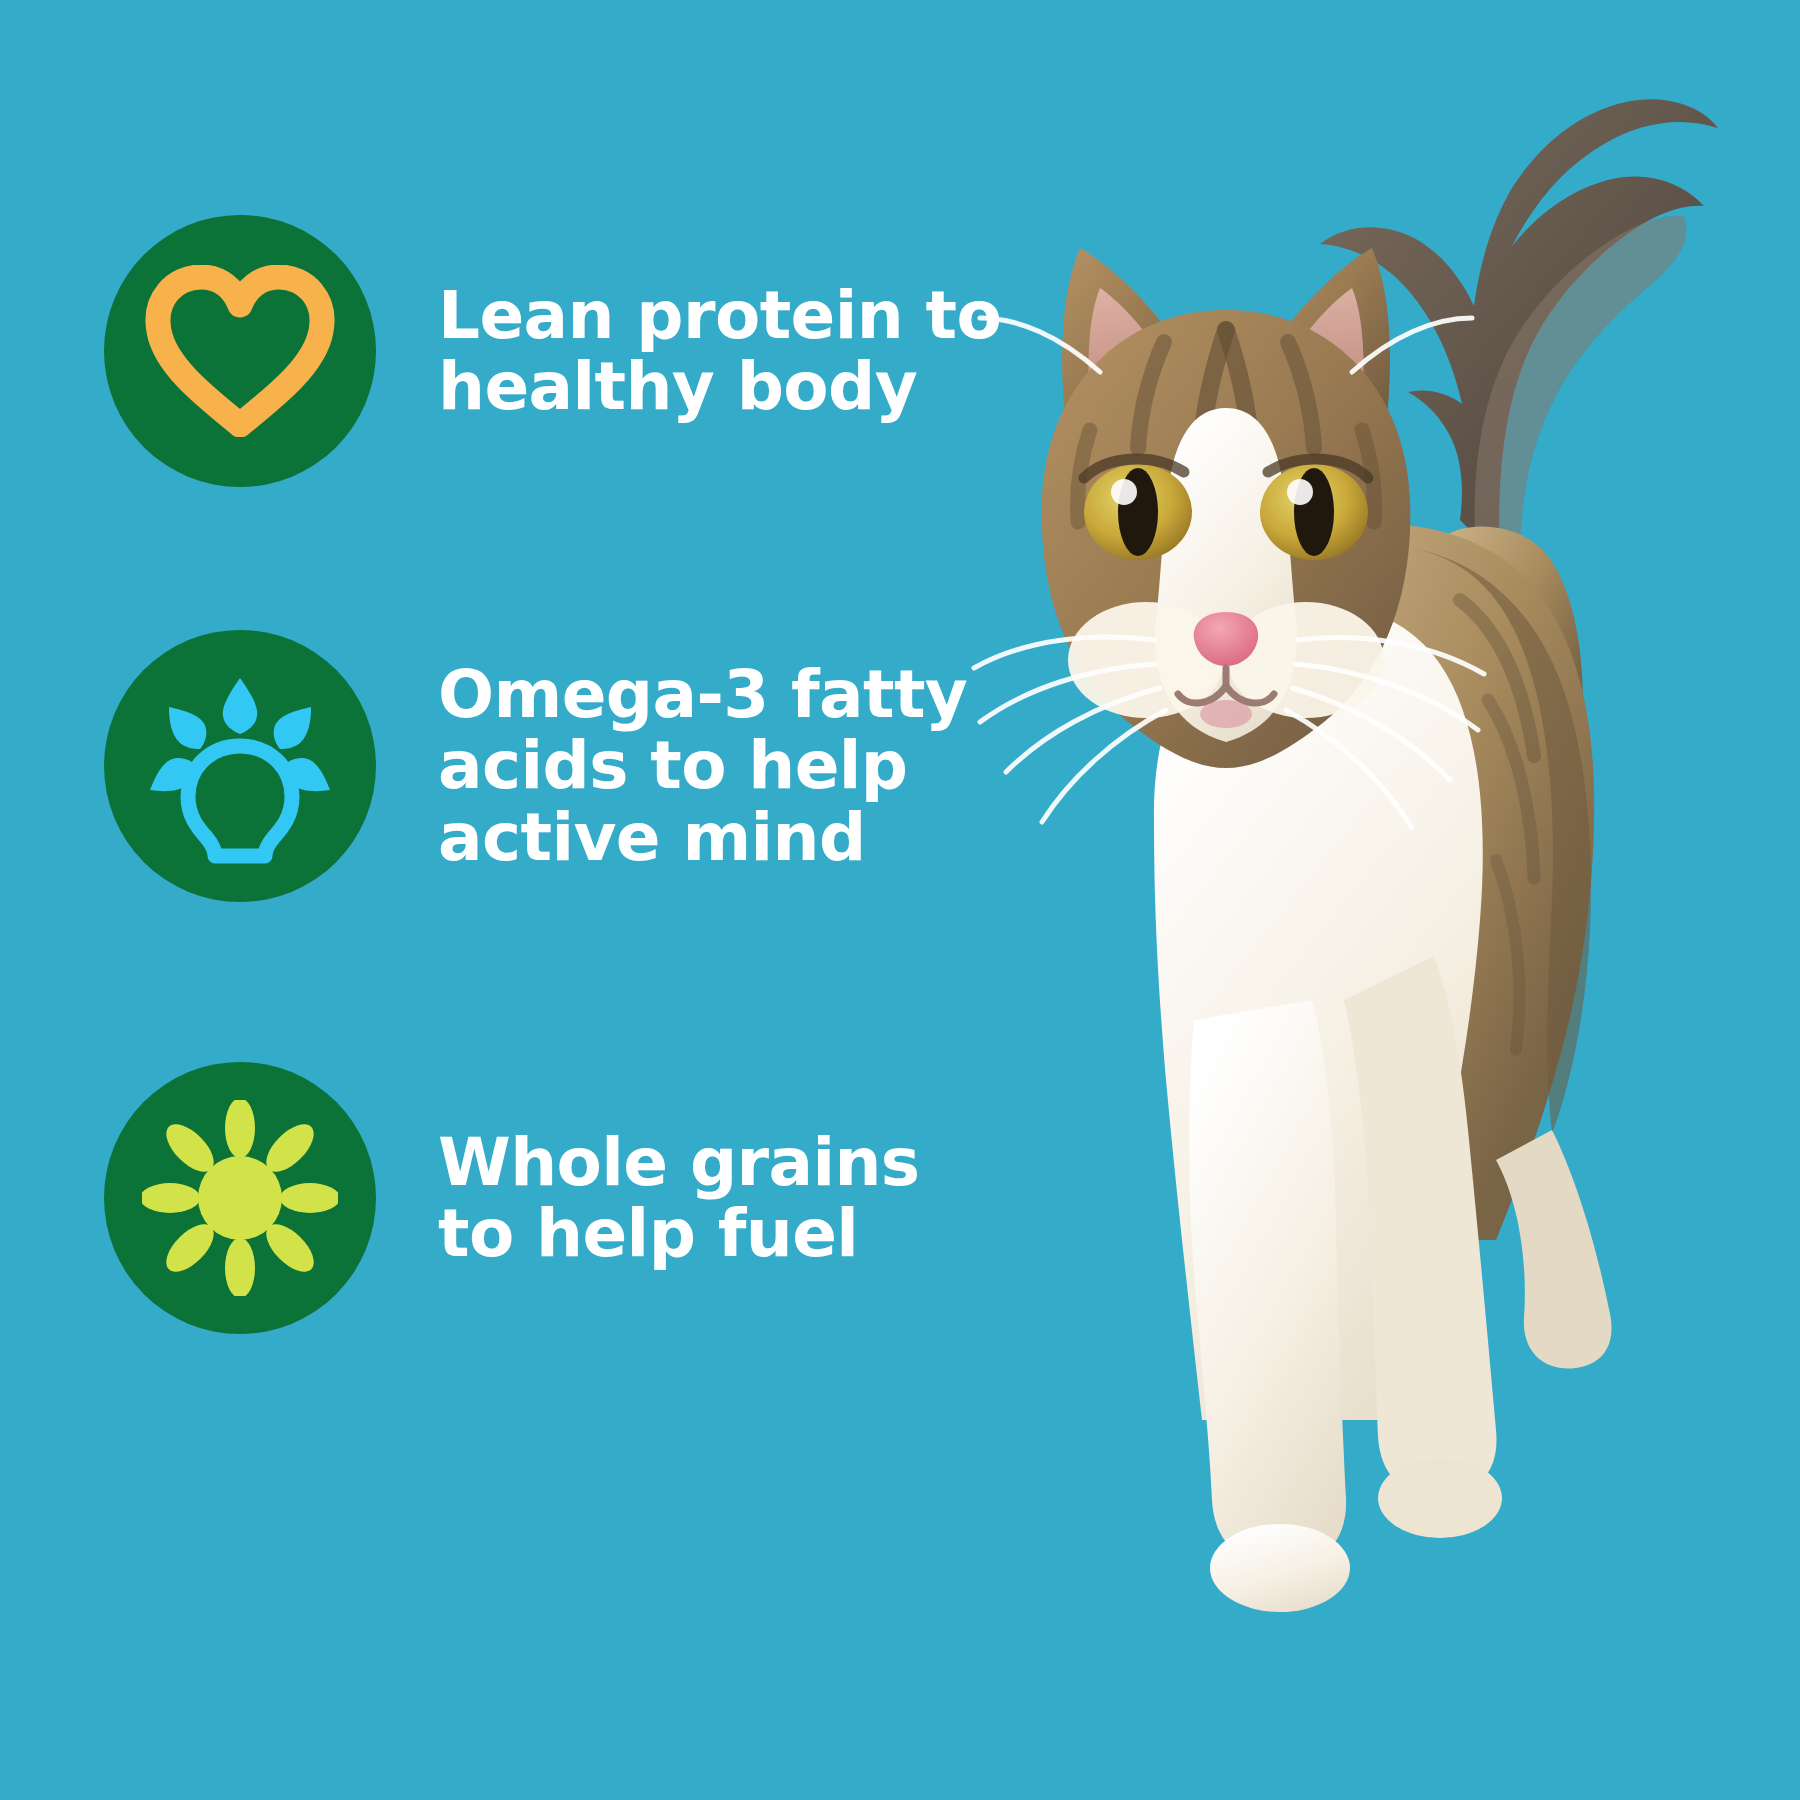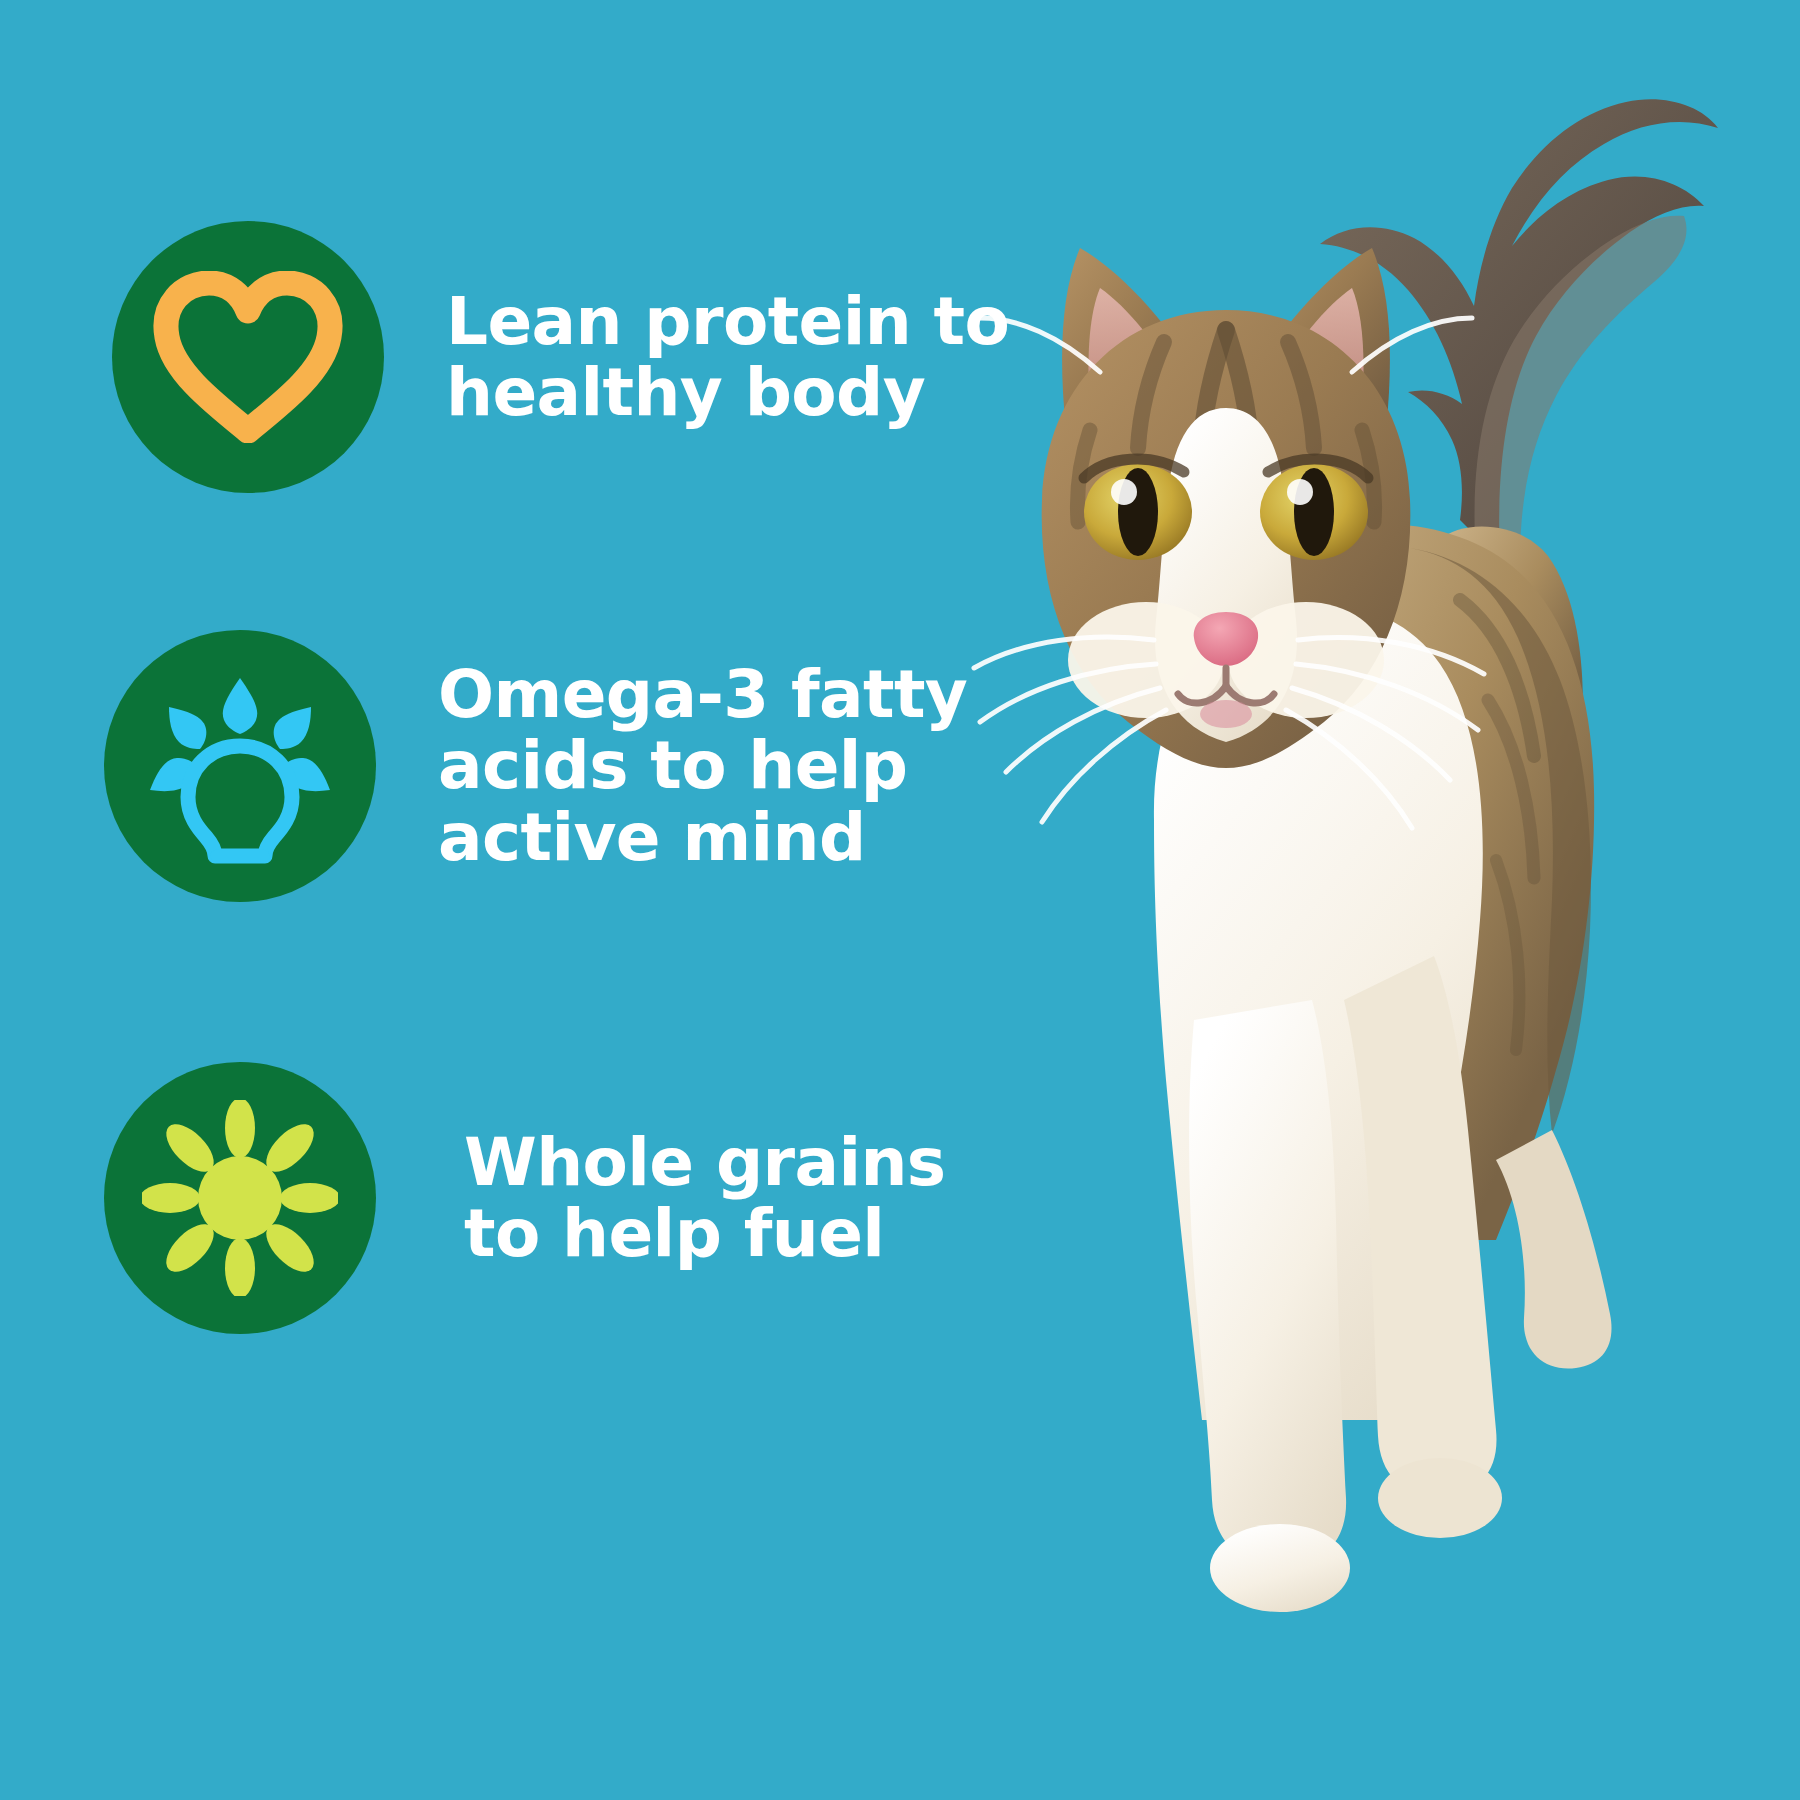--- a/index.html
+++ b/index.html
@@ -23,23 +23,23 @@
     top: 0;
     width: 1000px;
     height: 1800px;
   }
   .feature-row {
     position: absolute;
     display: flex;
     align-items: center;
     width: 960px;
   }
-  .feature-row.r1 { top: 221px; padding-left: 8px; }
+  .feature-row.r1 { top: 215px; }
   .feature-row.r2 { top: 630px; }
-  .feature-row.r3 { top: 1062px; gap: 26px; }
+  .feature-row.r3 { top: 1062px; }
 
   .icon-badge {
     flex: 0 0 auto;
     width: 272px;
     height: 272px;
     border-radius: 50%;
     background: #0B7338;
     display: flex;
     align-items: center;
     justify-content: center;

